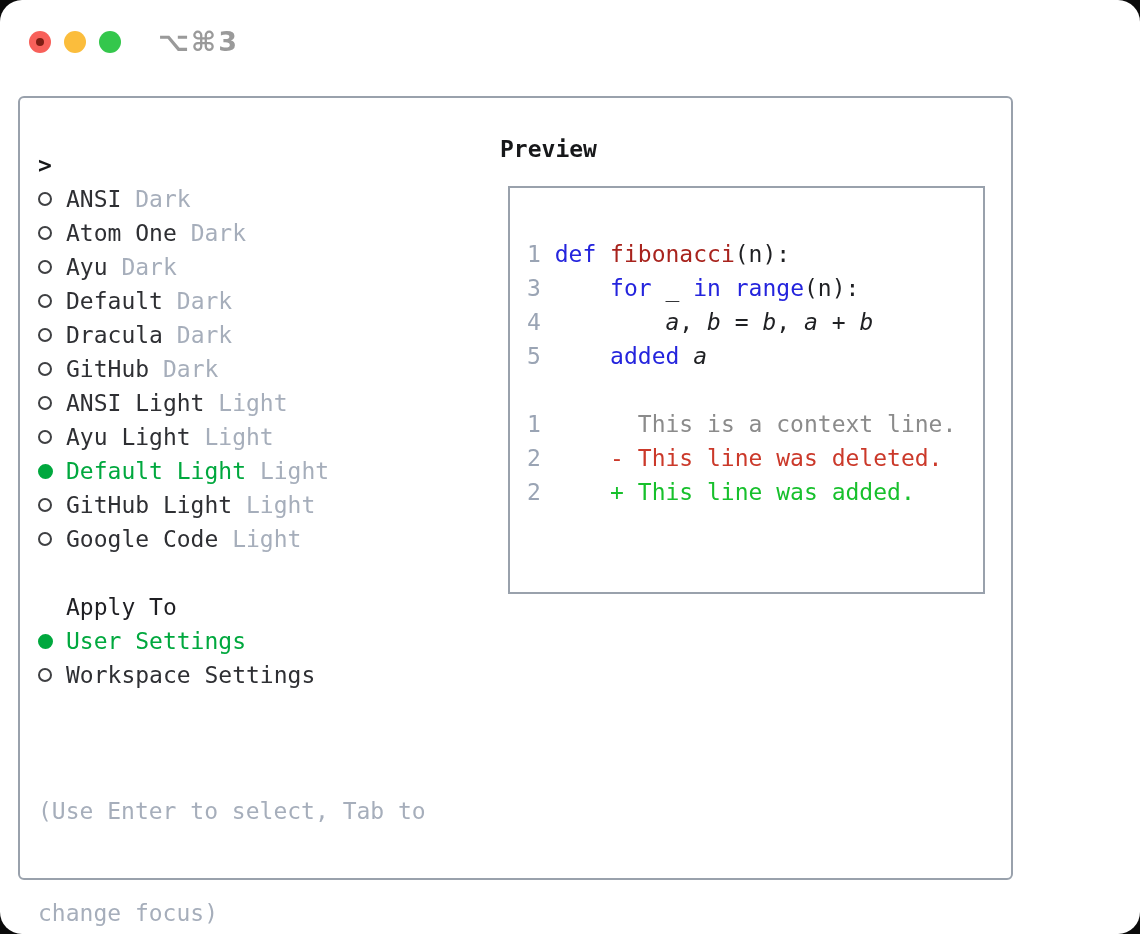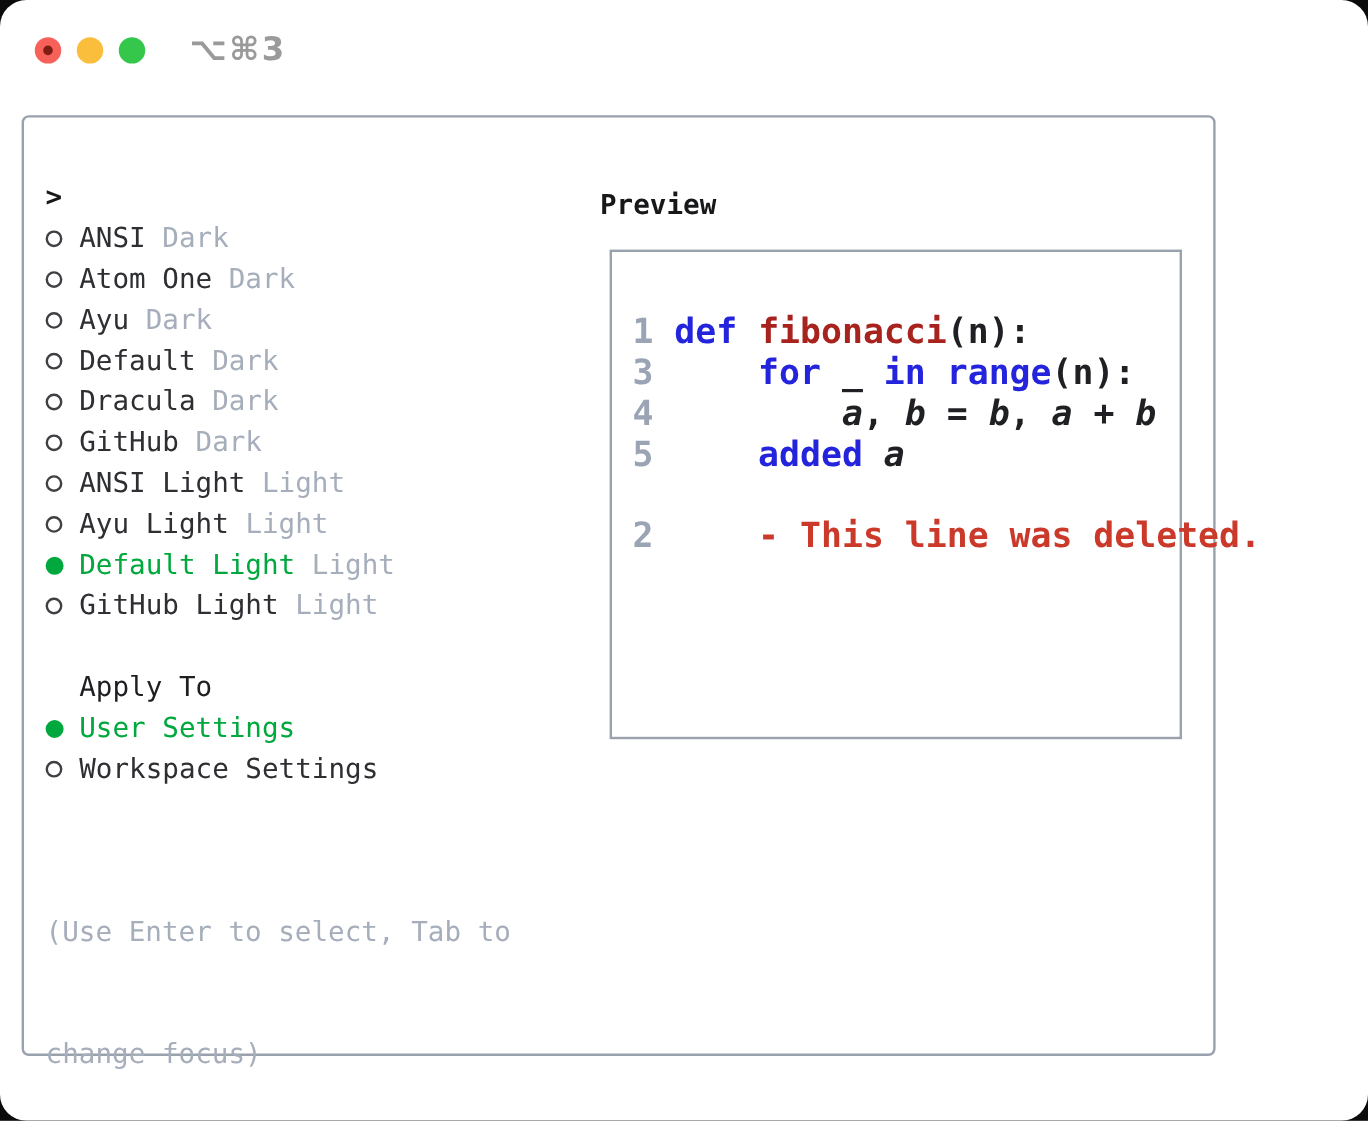--- a/index.html
+++ b/index.html
@@ -67,30 +67,30 @@
     border:2px solid #3f4043;border-radius:50%;
   }
   .radio.on{background:var(--accent-green);border-color:var(--accent-green);width:15px;height:15px;}
   .row.header .label{font-weight:bold;color:#17181a;}
   .row .variant{color:var(--muted);}
   .row.selected .name{color:var(--accent-green);}
   .row.subheader .label{color:#1f1f23;}
   .spacer{height:34px;}
   .help{font-size:23px;line-height:34px;color:var(--muted);white-space:pre;}
   
-  .right-pane{position:absolute;left:480px;top:56px;}
+  .right-pane{position:absolute;left:480px;top:34px;}
   .preview-title{height:34px;display:flex;align-items:center;font-size:23px;font-weight:bold;color:#17181a;}
   .preview-box{
     margin-left:8px;margin-top:20px;
     width:477px;height:408px;box-sizing:border-box;
     border:2px solid var(--border);
     padding:49px 0 0 17px;
     background:#fff;
   }
-  .code-line{height:34px;font-size:29px;line-height:34px;white-space:pre;font-weight:bold;}
+  .code-line{height:34px;font-size:23px;line-height:34px;white-space:pre;}
   .tok.num{color:var(--num);}
   .tok.pl{color:var(--ink);}
   .tok.kw{color:var(--kw);}
   .tok.fn{color:var(--fn);}
   .tok.var{color:var(--ink);font-style:italic;}
   .tok.ctx{color:var(--ctx);}
   .tok.del{color:var(--del);}
   .tok.add{color:var(--add);}
 </style>
 </head>
@@ -168,20 +168,26 @@
               <span class="radio on"></span>
             </span>
             <span class="label"><span class="name">Default Light </span><span class="variant">Light</span></span>
           </div>
           <div class="row">
             <span class="gutter">
               <span class="radio"></span>
             </span>
             <span class="label"><span class="name">GitHub Light </span><span class="variant">Light</span></span>
           </div>
+          <div class="row">
+            <span class="gutter">
+              <span class="radio"></span>
+            </span>
+            <span class="label"><span class="name">Google Code </span><span class="variant">Light</span></span>
+          </div>
         </div>
 
       <div class="spacer"></div>
 
       <div class="row subheader">
         <span class="gutter"></span>
         <span class="label">Apply To</span>
       </div>
 
       <div id="apply-list">
@@ -208,18 +214,20 @@
     </div>
 
     <div class="right-pane">
       <div class="preview-title">Preview</div>
       <div class="preview-box" id="preview-box">
           <div class="code-line"><span class="tok num">1 </span><span class="tok kw">def</span><span class="tok pl"> </span><span class="tok fn">fibonacci</span><span class="tok pl">(n):</span></div>
           <div class="code-line"><span class="tok num">3 </span><span class="tok pl">    </span><span class="tok kw">for</span><span class="tok pl"> _ </span><span class="tok kw">in</span><span class="tok pl"> </span><span class="tok kw">range</span><span class="tok pl">(n):</span></div>
           <div class="code-line"><span class="tok num">4 </span><span class="tok pl">        </span><span class="tok var">a</span><span class="tok pl">, </span><span class="tok var">b</span><span class="tok pl"> = </span><span class="tok var">b</span><span class="tok pl">, </span><span class="tok var">a</span><span class="tok pl"> + </span><span class="tok var">b</span></div>
           <div class="code-line"><span class="tok num">5 </span><span class="tok pl">    </span><span class="tok kw">added</span><span class="tok pl"> </span><span class="tok var">a</span></div>
           <div class="code-line"><span class="tok num"></span></div>
+          <div class="code-line"><span class="tok num">1 </span><span class="tok pl">      </span><span class="tok ctx">This is a context line.</span></div>
           <div class="code-line"><span class="tok num">2 </span><span class="tok pl">    </span><span class="tok del">- This line was deleted.</span></div>
+          <div class="code-line"><span class="tok num">2 </span><span class="tok pl">    </span><span class="tok add">+ This line was added.</span></div>
         </div>
     </div>
 
   </div>
 </div>
 
 </body></html>

